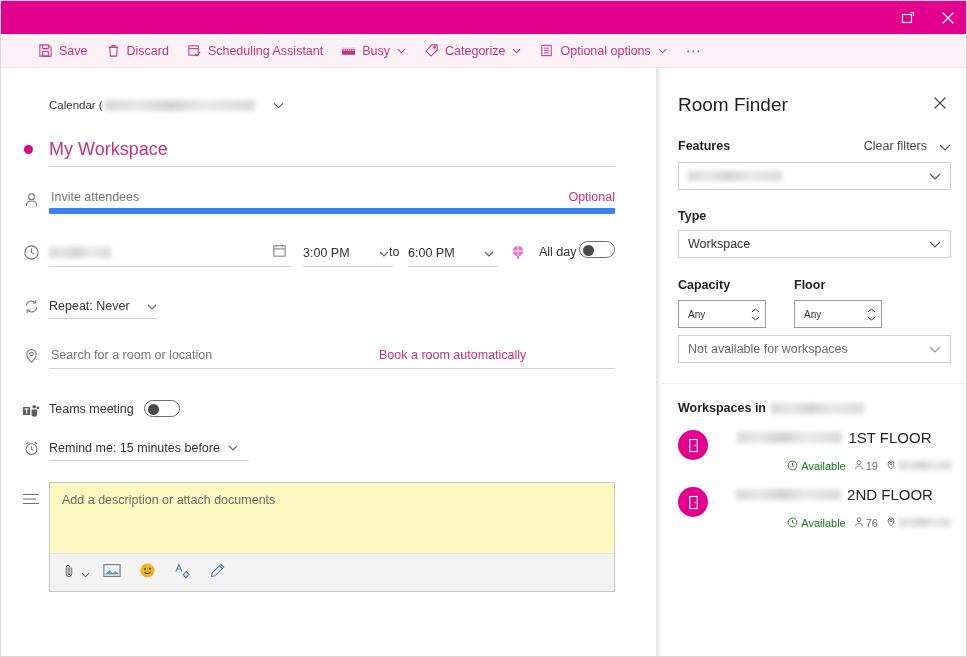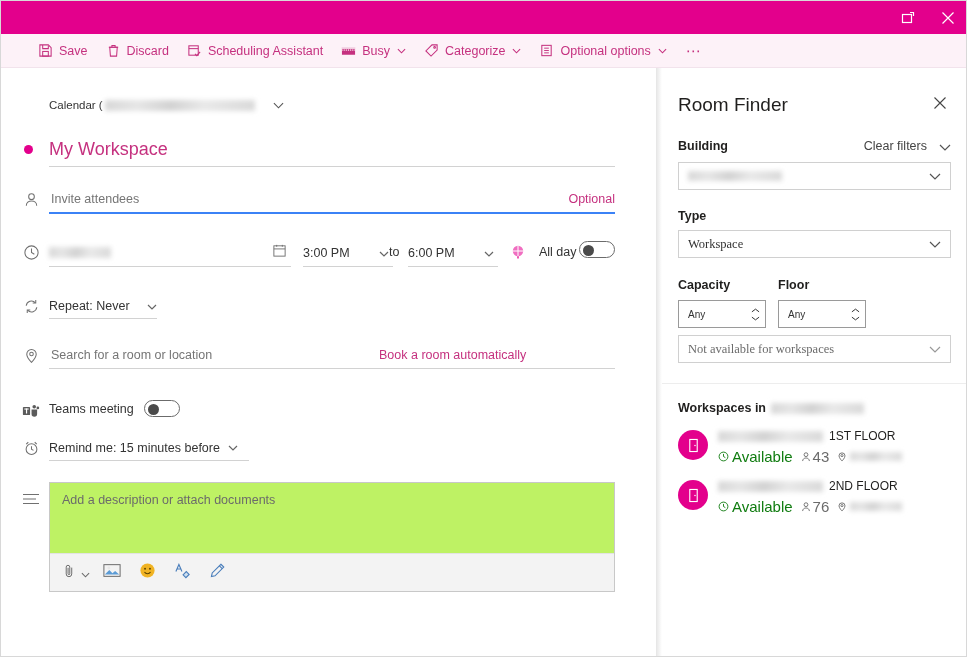--- a/index.html
+++ b/index.html
@@ -106,21 +106,21 @@
   .dot {
     position: absolute; left: 23px; top: 144px;
     width: 9px; height: 9px; border-radius: 50%;
     background: #e3008c;
   }
 
   
   .attrow {
     position: absolute; left: 48px; top: 184px;
     width: 566px; height: 29px;
-    border-bottom: 2px solid #3b82f6;
+    border-bottom: 6px solid #3b82f6;
     display: flex; align-items: center; justify-content: space-between;
   }
   .ph {
     font-size: 12.5px; color: #6b6b6b;
     border: none; outline: none; background: transparent;
     font-family: "Liberation Sans", sans-serif;
   }
   .link {
     font-size: 12.5px; color: #c5317f; cursor: pointer;
   }
@@ -198,21 +198,21 @@
     display: flex; align-items: center;
     font-size: 12.5px; color: #333; cursor: pointer;
   }
   .remindrow .chev { margin-left: 8px; display: flex; }
 
   
   .descbox {
     position: absolute; left: 48px; top: 481px;
     width: 566px; height: 110px;
     border: 1px solid #c8c8c8;
-    background: #bef264;
+    background: #fef9c3;
   }
   .desc-area {
     padding: 10px 12px;
     font-size: 12.5px; color: #6b6b6b;
     height: 70px;
   }
   .desc-toolbar {
     position: absolute; left: 0; bottom: 0;
     width: 100%; height: 38px;
     background: #f3f3f3;
@@ -242,24 +242,24 @@
     display: flex; align-items: center; justify-content: space-between;
     margin-top: 19px;
   }
   .rf-label { font-size: 12.5px; font-weight: bold; color: #201f1e; }
   .rf-clear { font-size: 12.5px; color: #444; cursor: pointer; }
   .rf-clear-wrap { display: flex; align-items: center; gap: 12px; }
   .rf-select {
     height: 28px; margin-top: 7px;
     border: 1px solid #d0d0d0; background: #fff;
     display: flex; align-items: center; justify-content: space-between;
-    padding: 0 9px; font-size: 12.5px; color: #333; cursor: pointer; font-family: Liberation Serif, serif;
+    padding: 0 9px; font-size: 12.5px; color: #333; cursor: pointer;
   }
   .rf-select .blur { width: 94px; height: 10px; }
-  .rf-twocol { display: flex; gap: 12px; margin-top: 17px; }
+  .rf-twocol { display: flex; gap: 28px; margin-top: 17px; }
   .rf-col { width: 88px; }
   .rf-spin {
     height: 28px; margin-top: 7px;
     border: 1px solid #9a9a9a; background: #fff;
     display: flex; align-items: center; justify-content: space-between;
     padding: 0 5px 0 9px; font-size: 10px; color: #333;
   }
   .spin-arrows { display: flex; flex-direction: column; gap: 3px; cursor: pointer; }
   .rf-feat-label { margin-top: 17px; }
   .rf-divider {
@@ -278,26 +278,26 @@
   }
   .ws-avatar {
     width: 30px; height: 30px; border-radius: 50%;
     background: #e3008c; flex: none;
     display: flex; align-items: center; justify-content: center;
     margin-right: 10px; margin-top: 2px;
   }
   .ws-body { flex: 1; padding-top: 1px; }
   .ws-name {
     display: flex; align-items: center;
-    font-size: 12px; color: #201f1e;
+    font-size: 15px; color: #201f1e; justify-content: center;
   }
   .ws-name .blur { width: 105px; height: 11px; margin-right: 6px; }
   .ws-meta {
     display: flex; align-items: center;
-    margin-top: 5px; font-size: 15px; color: #107c10;
+    margin-top: 13px; font-size: 11px; color: #107c10; justify-content: flex-end;
   }
   .ws-meta .mi { display: flex; align-items: center; margin-right: 3px; }
   .ws-meta .sep { width: 8px; }
   .ws-meta .gray { color: #6b6b6b; display: flex; align-items: center; }
   .ws-meta .blur { width: 52px; height: 9px; margin-left: 3px; }
 </style>
 </head>
 <body>
 
 <div id="app">
@@ -594,21 +594,21 @@
       <span class="rf-close">
         <span>
           <svg width="14" height="14" viewBox="0 0 14 14" stroke="#444" stroke-width="1.1">
             <path d="M1.5 1.5l11 11M12.5 1.5l-11 11"></path>
           </svg>
         </span>
       </span>
     </div>
 
     <div class="rf-labelrow">
-      <span class="rf-label">Building</span>
+      <span class="rf-label">Features</span>
       <span class="rf-clear-wrap">
         <span class="rf-clear">Clear filters</span>
         <span>
           <svg width="12" height="7" viewBox="0 0 12 7" fill="none" stroke="#555" stroke-width="1.2">
               <path d="M1 1l5 5 5-5"></path>
             </svg>
         </span>
       </span>
     </div>
     <div class="rf-select">
@@ -700,21 +700,21 @@
           </span>
           <span>Available</span>
           <span class="sep"></span>
           <span class="gray">
             <span>
               <svg width="10" height="11" viewBox="0 0 11 12" fill="none" stroke="#6b6b6b" stroke-width="1">
                   <circle cx="5.5" cy="4" r="2.1"></circle>
                   <path d="M1.8 11c0-2 1.7-3.4 3.7-3.4S9.2 9 9.2 11"></path>
                 </svg>
             </span>
-            <span style="margin-left:2px">43</span>
+            <span style="margin-left:2px">19</span>
           </span>
           <span class="sep"></span>
           <span class="gray">
             <span>
               <svg width="10" height="11" viewBox="0 0 11 12" fill="none" stroke="#6b6b6b" stroke-width="1">
                   <path d="M5.5 11s3.3-3.5 3.3-5.7a3.3 3.3 0 00-6.6 0C2.2 7.5 5.5 11 5.5 11z"></path>
                   <circle cx="5.5" cy="5" r="1.2"></circle>
                 </svg>
             </span>
             <span class="blur"></span>

